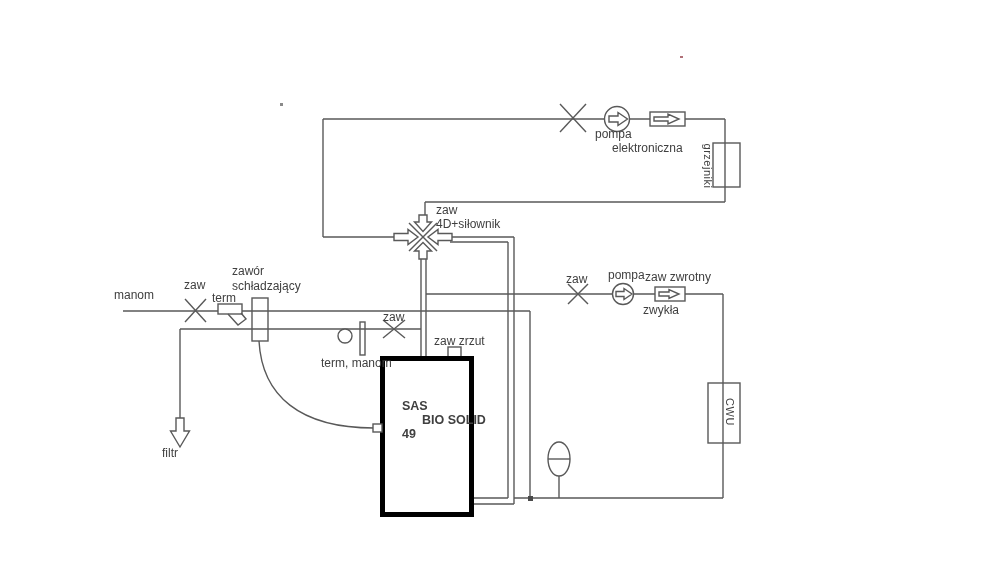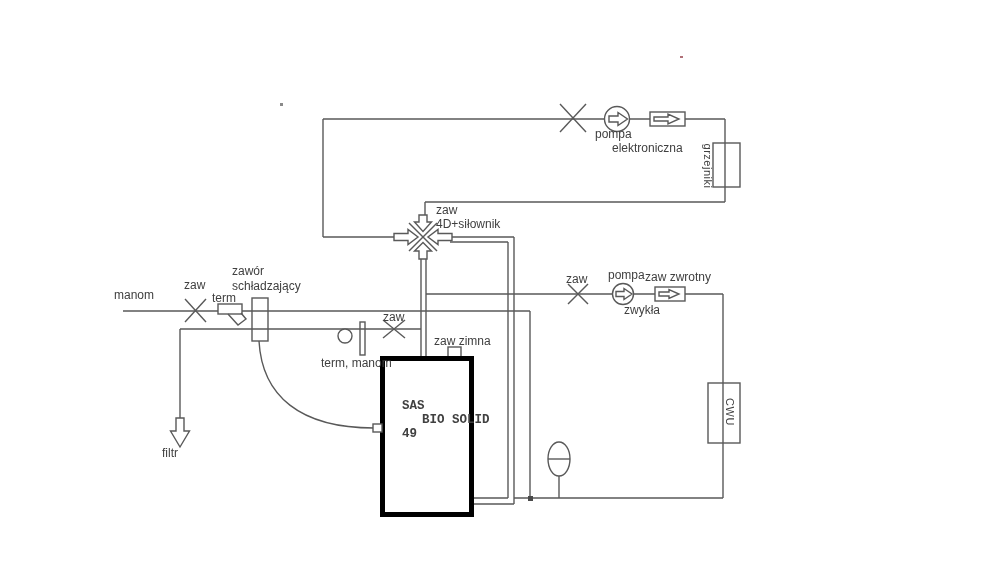--- a/index.html
+++ b/index.html
@@ -9,21 +9,21 @@
   }
   #schematic{position:absolute;left:0;top:0;}
   .label{
     position:absolute;font-size:12px;line-height:13px;color:#404040;
     white-space:nowrap;font-family:"Liberation Sans",sans-serif;
   }
   .label.vertical{
     transform:translate(-50%,-50%) rotate(90deg);
     font-size:11px;letter-spacing:0.5px;
   }
-  .label.boiler-name{font-weight:600;font-size:12.5px;line-height:14px;font-family:Liberation Mono, monospace;}
+  .label.boiler-name{font-weight:600;font-size:12.5px;line-height:14px;}
 </style>
 </head>
 <body>
 
 <div id="canvas">
 
   <svg id="schematic" width="1000" height="562" viewBox="0 0 1000 562" fill="none" stroke="#595959" stroke-width="1.4">
 
     <g>
       <path d="M323 119 H650"></path>
@@ -148,28 +148,28 @@
   </svg>
 
   <div class="label" style="left:114px;top:289px">manom</div>
   <div class="label" style="left:184px;top:279px">zaw</div>
   <div class="label" style="left:212px;top:292px">term</div>
   <div class="label" style="left:232px;top:265px">zawór</div>
   <div class="label" style="left:232px;top:280px">schładzający</div>
   <div class="label" style="left:162px;top:447px">filtr</div>
   <div class="label" style="left:321px;top:357px">term, manom</div>
   <div class="label" style="left:383px;top:311px">zaw</div>
-  <div class="label" style="left:434px;top:335px">zaw zimna</div>
+  <div class="label" style="left:434px;top:335px">zaw zrzut</div>
 
   <div class="label" style="left:436px;top:204px">zaw</div>
   <div class="label" style="left:436px;top:218px">4D+siłownik</div>
 
   <div class="label" style="left:566px;top:273px">zaw</div>
   <div class="label" style="left:608px;top:269px">pompa</div>
-  <div class="label" style="left:624px;top:304px">zwykła</div>
+  <div class="label" style="left:643px;top:304px">zwykła</div>
   <div class="label" style="left:645px;top:271px">zaw zwrotny</div>
   <div class="label vertical" style="left:729px;top:412px">CWU</div>
 
   <div class="label" style="left:595px;top:128px">pompa</div>
   <div class="label" style="left:612px;top:142px">elektroniczna</div>
   <div class="label vertical" style="left:707px;top:166px">grzejniki</div>
 
   <div class="label boiler-name" style="left:402px;top:399px">SAS</div>
   <div class="label boiler-name" style="left:422px;top:413px">BIO SOLID</div>
   <div class="label boiler-name" style="left:402px;top:427px">49</div>

